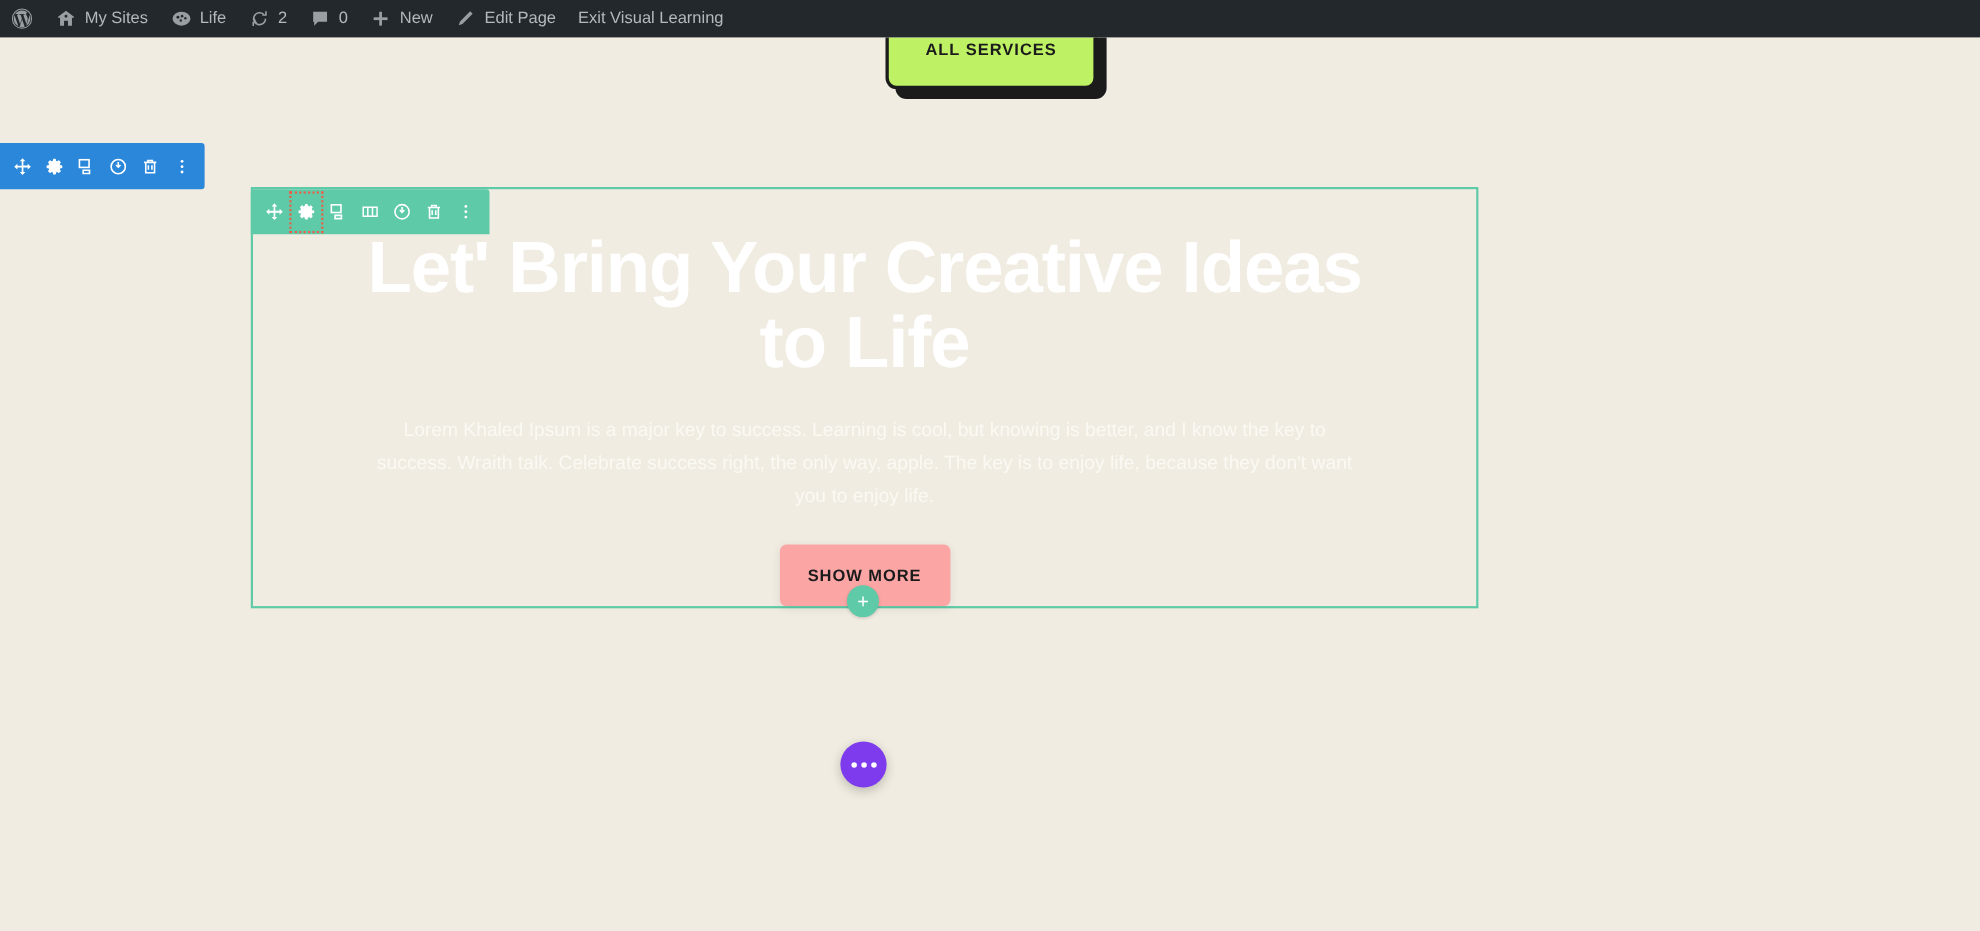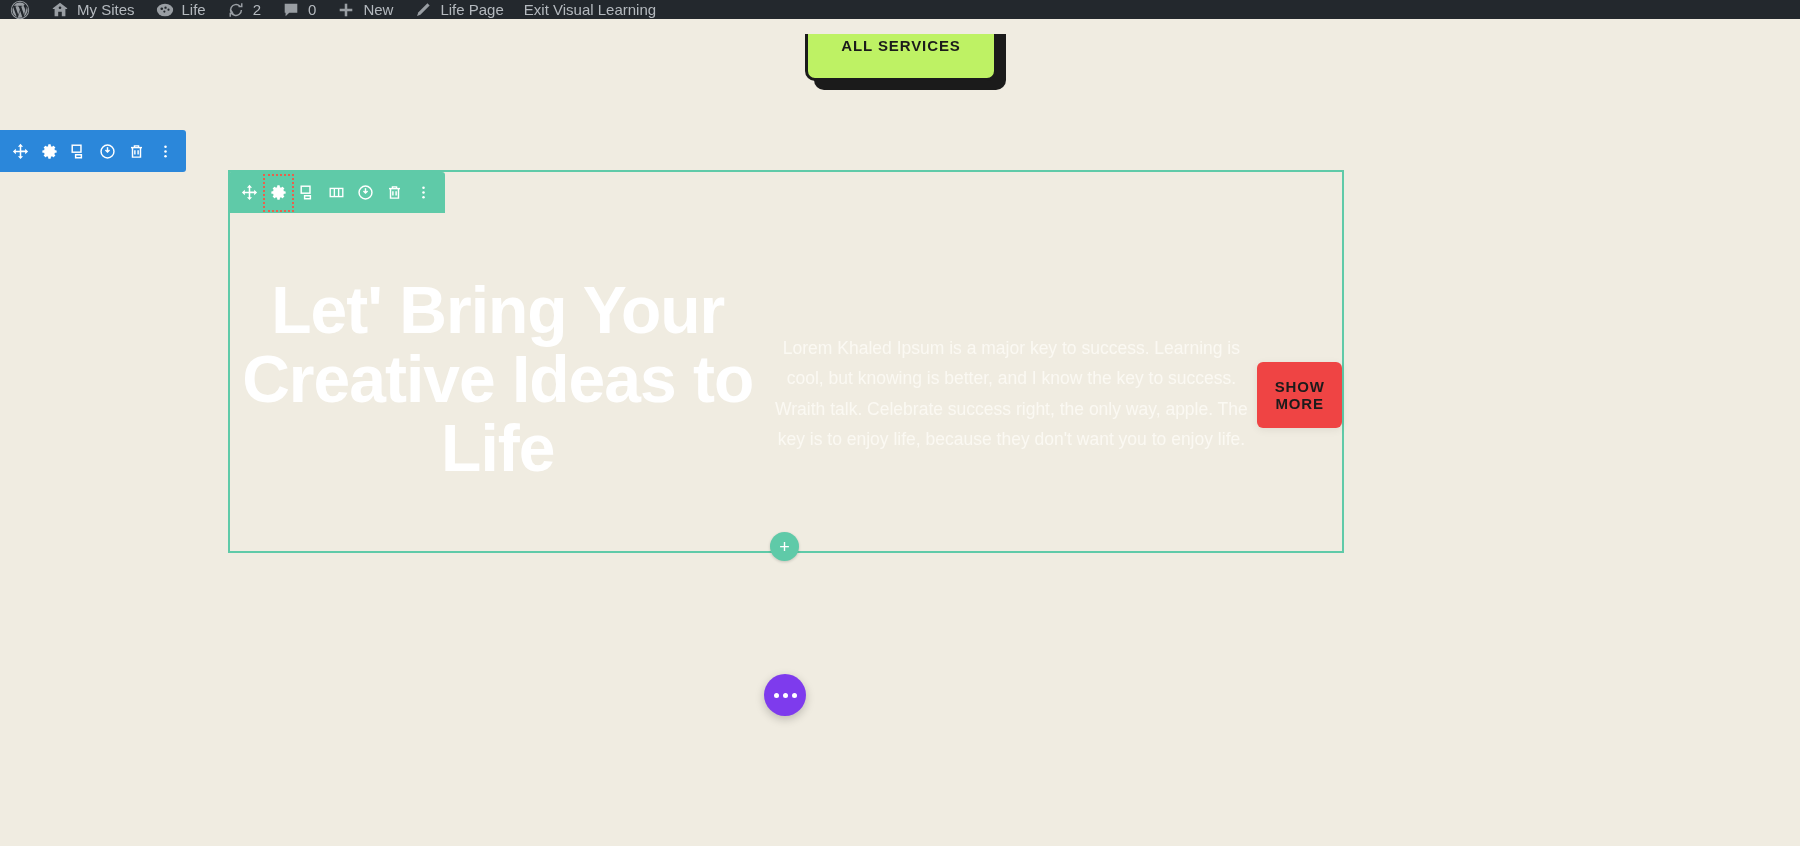--- a/index.html
+++ b/index.html
@@ -7,21 +7,21 @@
   html, body {
     width: 1800px; height: 846px;
     overflow: hidden;
     font-family: "Liberation Sans", sans-serif;
     background: #f0ece1;
   }
 
   
   #adminbar {
     position: absolute; top: 0; left: 0;
-    width: 1800px; height: 19px;
+    width: 1800px; height: 34px;
     background: #23282d;
     color: #b4b9be;
     font-size: 15px;
     display: flex; align-items: center;
     z-index: 200;
     white-space: nowrap;
   }
   .ab-item {
     display: flex; align-items: center; gap: 7px;
     height: 34px; padding: 0 10px;
@@ -103,21 +103,21 @@
   #hero-row {
     position: absolute; left: 228px; top: 136px;
     width: 1116px; height: 383px;
     border: 2px solid #5fcaa8;
     background: transparent;
     z-index: 10;
   }
   #hero-inner {
     position: absolute; left: 0; top: 0;
     width: 100%; height: 100%;
-    display: flex; flex-direction: row;
+    display: flex; flex-direction: column;
     align-items: center; justify-content: center;
     padding-top: 36px;
   }
   #hero-title {
     width: 980px;
     text-align: center;
     color: #ffffff;
     font-size: 66px;
     font-weight: bold;
     line-height: 1.05;
@@ -128,21 +128,21 @@
     margin-top: 28px;
     text-align: center;
     color: #fbf9f3;
     font-size: 17.5px;
     line-height: 1.73;
     font-weight: 400;
   }
   #show-more-btn {
     margin-top: 30px;
     width: 155px; height: 66px;
-    background: #ef4444;
+    background: #fca5a5;
     border: none; border-radius: 6px;
     box-shadow: 0 2px 9px rgba(0,0,0,.07);
     font-family: "Liberation Sans", sans-serif;
     font-size: 15px; font-weight: bold;
     letter-spacing: .85px;
     color: #1b1b1b;
     cursor: pointer;
   }
 
   
@@ -238,21 +238,21 @@
     </span>
     <span class="ab-label">New</span>
   </div>
 
   <div class="ab-item">
     <span class="ab-ico">
       <svg width="18" height="18" viewBox="0 0 20 20" fill="#b4b9be">
         <path d="M14.9 2.6 17.4 5 7.1 15.3 3.4 16.6l1.3-3.7z"></path>
       </svg>
     </span>
-    <span class="ab-label">Life Page</span>
+    <span class="ab-label">Edit Page</span>
   </div>
 
   <div class="ab-item">
     <span class="ab-label">Exit Visual Learning</span>
   </div>
 
   <div class="ab-spacer"></div>
 
 </div>
 

